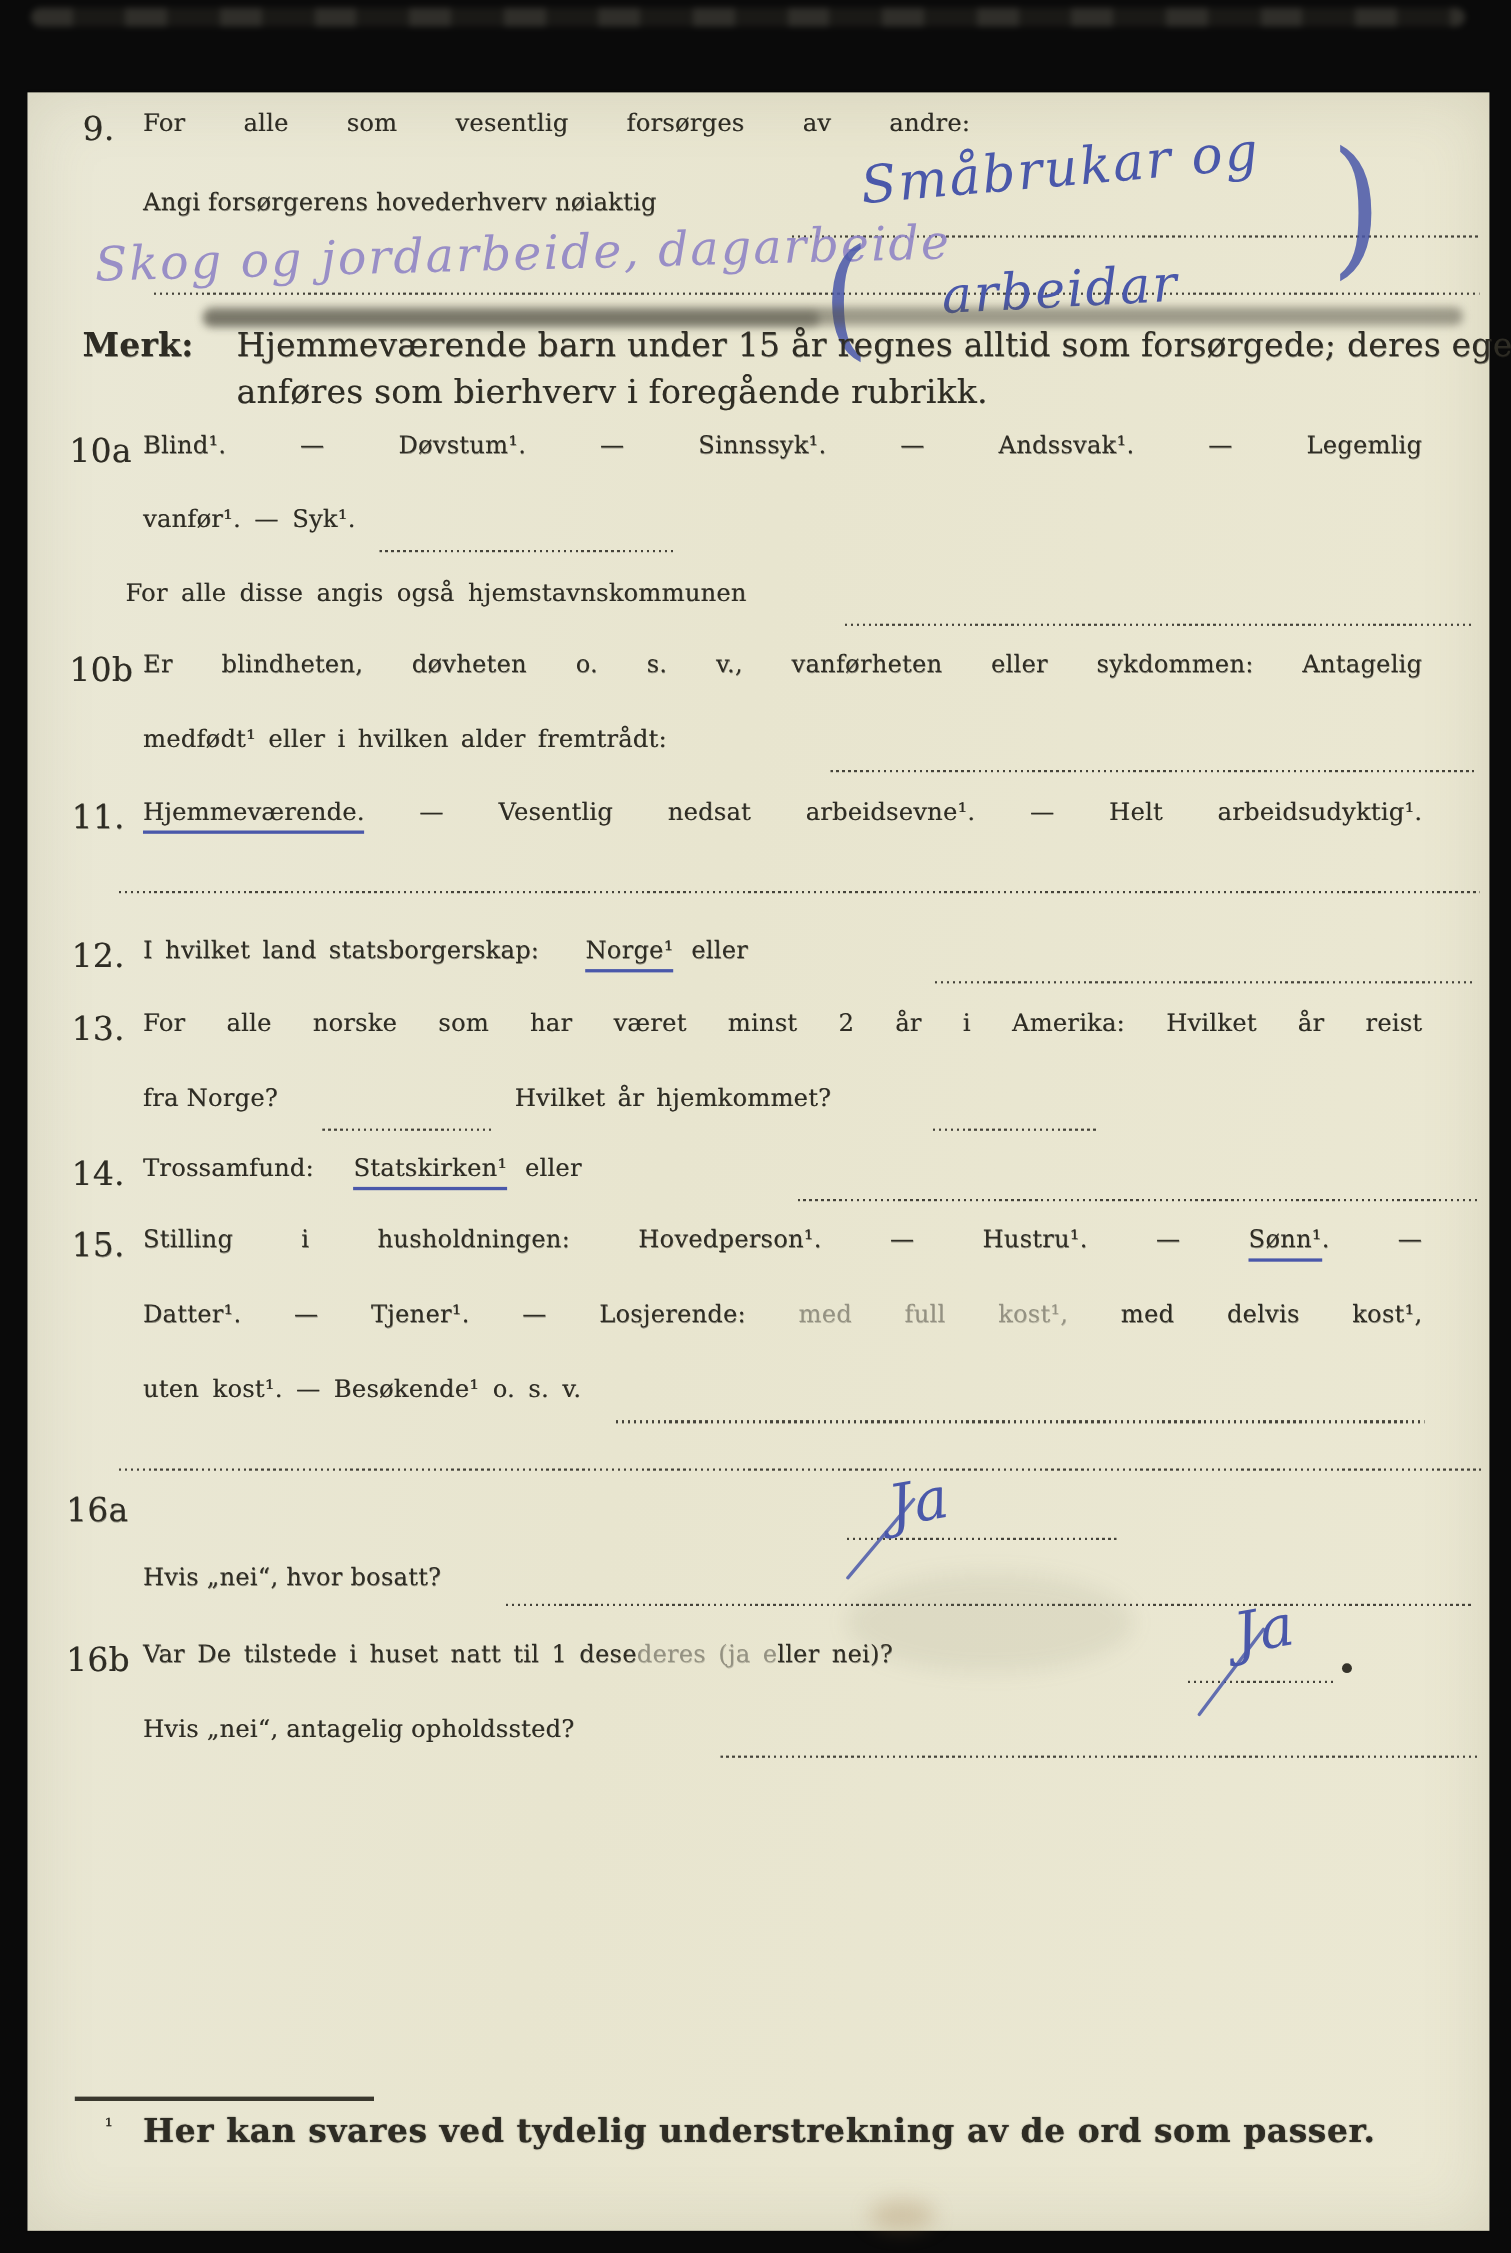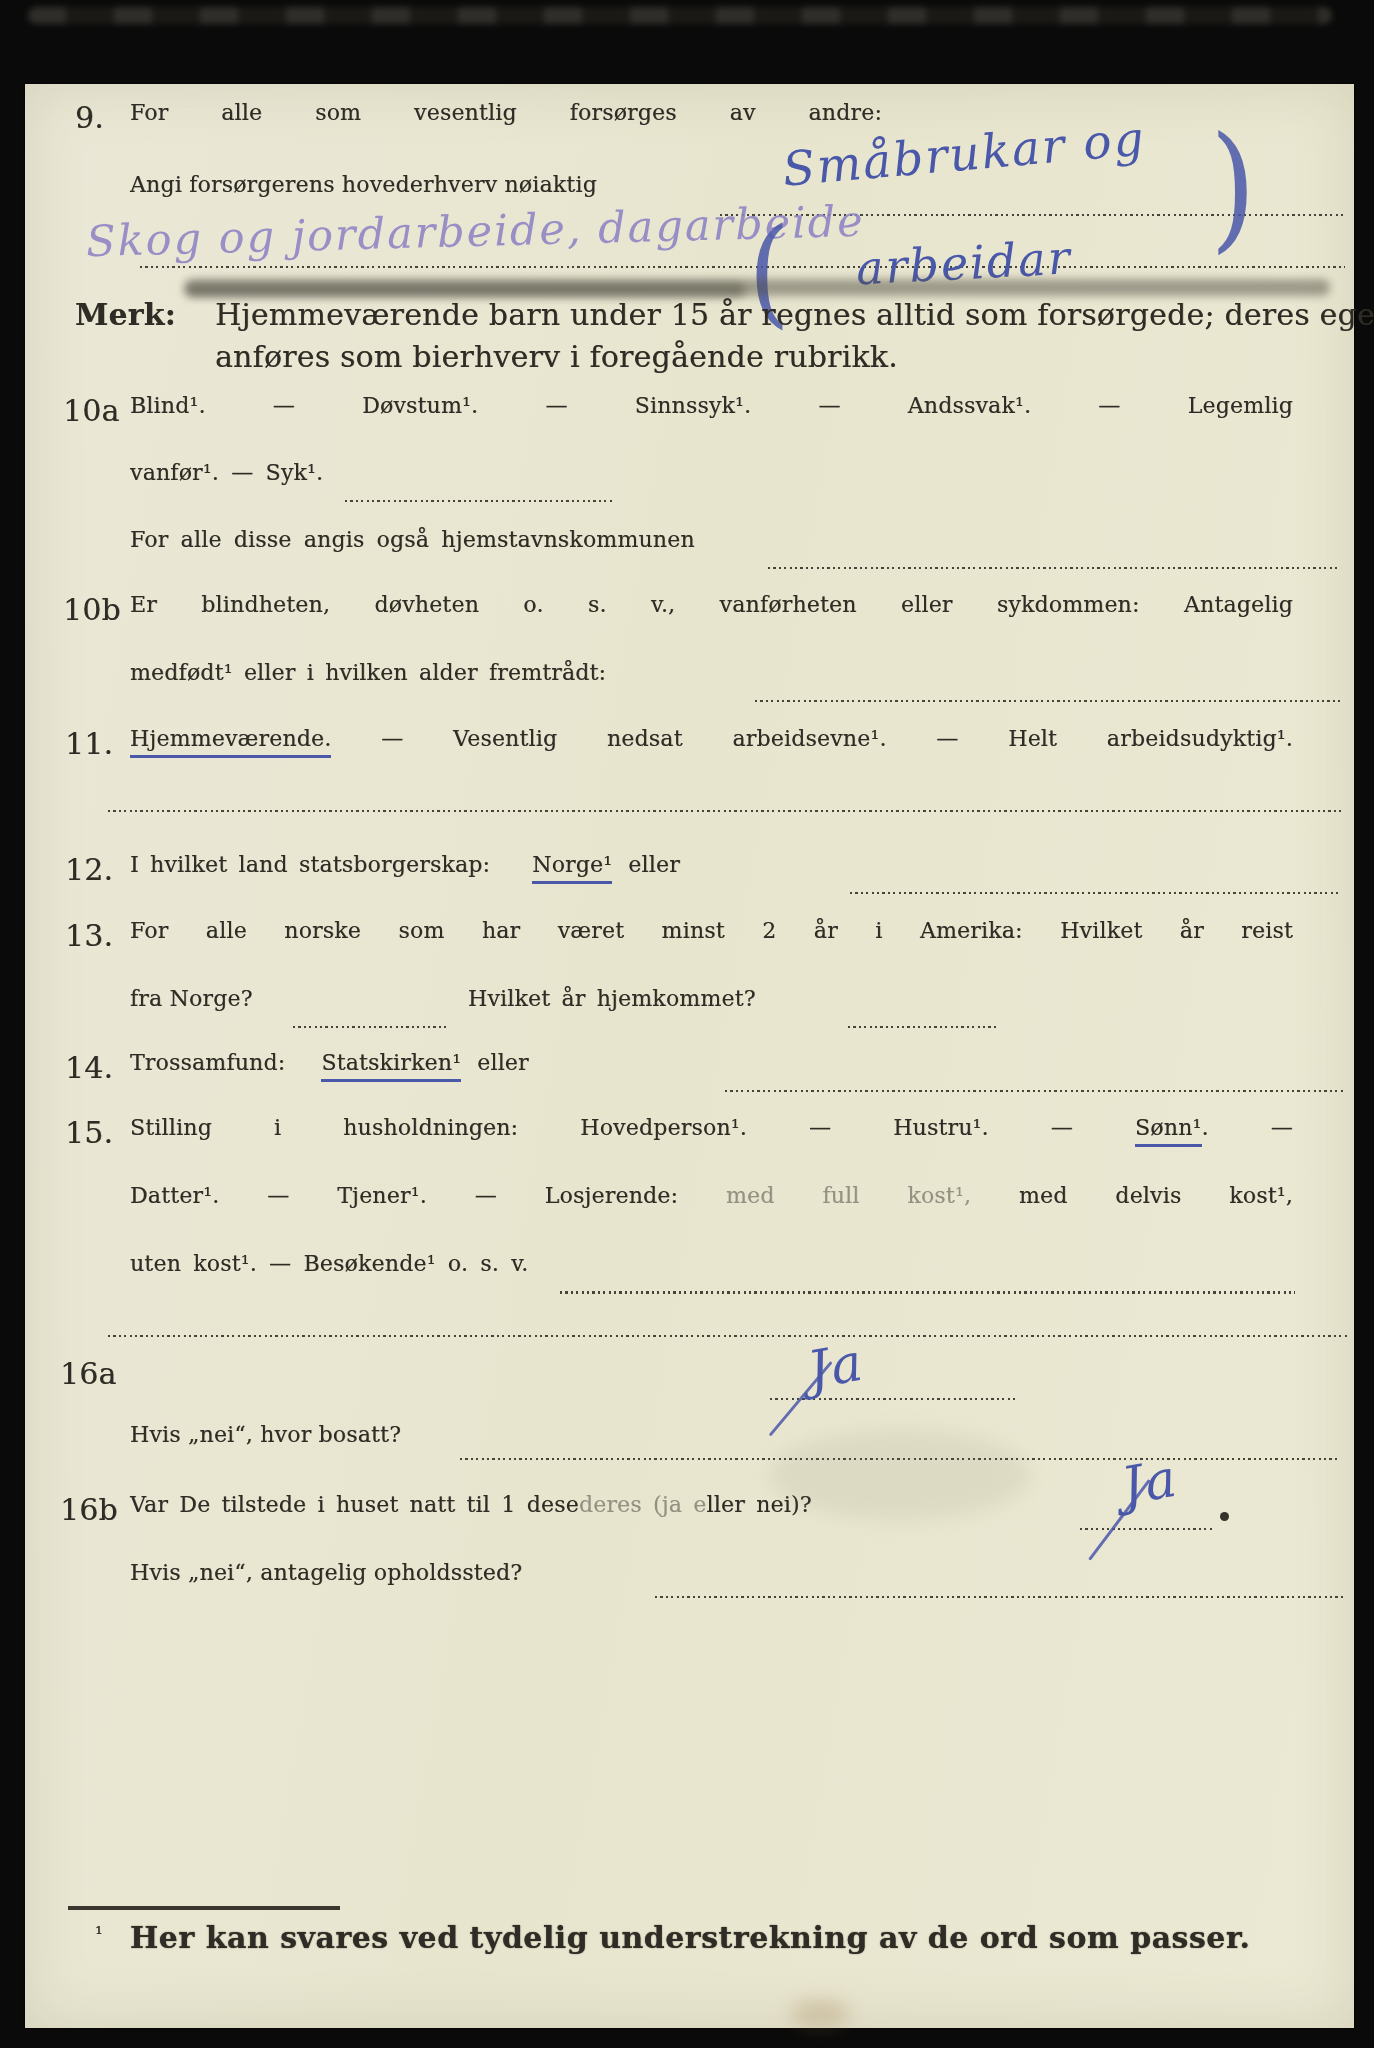--- a/index.html
+++ b/index.html
@@ -56,21 +56,21 @@
   <div class="smudge" style="left:185px;top:283px;width:560px;height:14px"></div>
 
   <div class="num small bold" style="left:75px;top:297px">Merk:</div>
   <div class="ln small" style="left:215px;top:297px">Hjemmeværende barn under 15 år regnes alltid som forsørgede; deres eget erhverv</div>
   <div class="ln small" style="left:215px;top:339px">anføres som bierhverv i foregående rubrikk.</div>
 
   <div class="num" style="left:63px;top:393px">10a</div>
   <div class="ln just" style="left:130px;top:393px;width:1163px">Blind¹. — Døvstum¹. — Sinnssyk¹. — Andssvak¹. — Legemlig</div>
   <div class="ln" style="left:130px;top:460px;word-spacing:5px">vanfør¹. — Syk¹.</div>
   <div class="dot" style="left:345px;top:500px;width:270px"></div>
-  <div class="ln" style="left:130px;top:527px;word-spacing:5px">For alle disse angis også hjemstavnskommunen</div>
+  <div class="ln" style="left:114px;top:527px;word-spacing:5px">For alle disse angis også hjemstavnskommunen</div>
   <div class="dot" style="left:768px;top:567px;width:572px"></div>
 
   <div class="num" style="left:63px;top:592px">10b</div>
   <div class="ln just" style="left:130px;top:592px;width:1163px">Er blindheten, døvheten o. s. v., vanførheten eller sykdommen: Antagelig</div>
   <div class="ln" style="left:130px;top:660px;word-spacing:4px">medfødt¹ eller i hvilken alder fremtrådt:</div>
   <div class="dot" style="left:755px;top:700px;width:585px"></div>
 
   <div class="num" style="left:65px;top:726px">11.</div>
   <div class="ln just" style="left:130px;top:726px;width:1163px"><span class="u-ink">Hjemmeværende.</span> <span>— Vesentlig nedsat arbeidsevne¹. — Helt arbeidsudyktig¹.</span></div>
   <div class="dot" style="left:108px;top:810px;width:1237px"></div>

